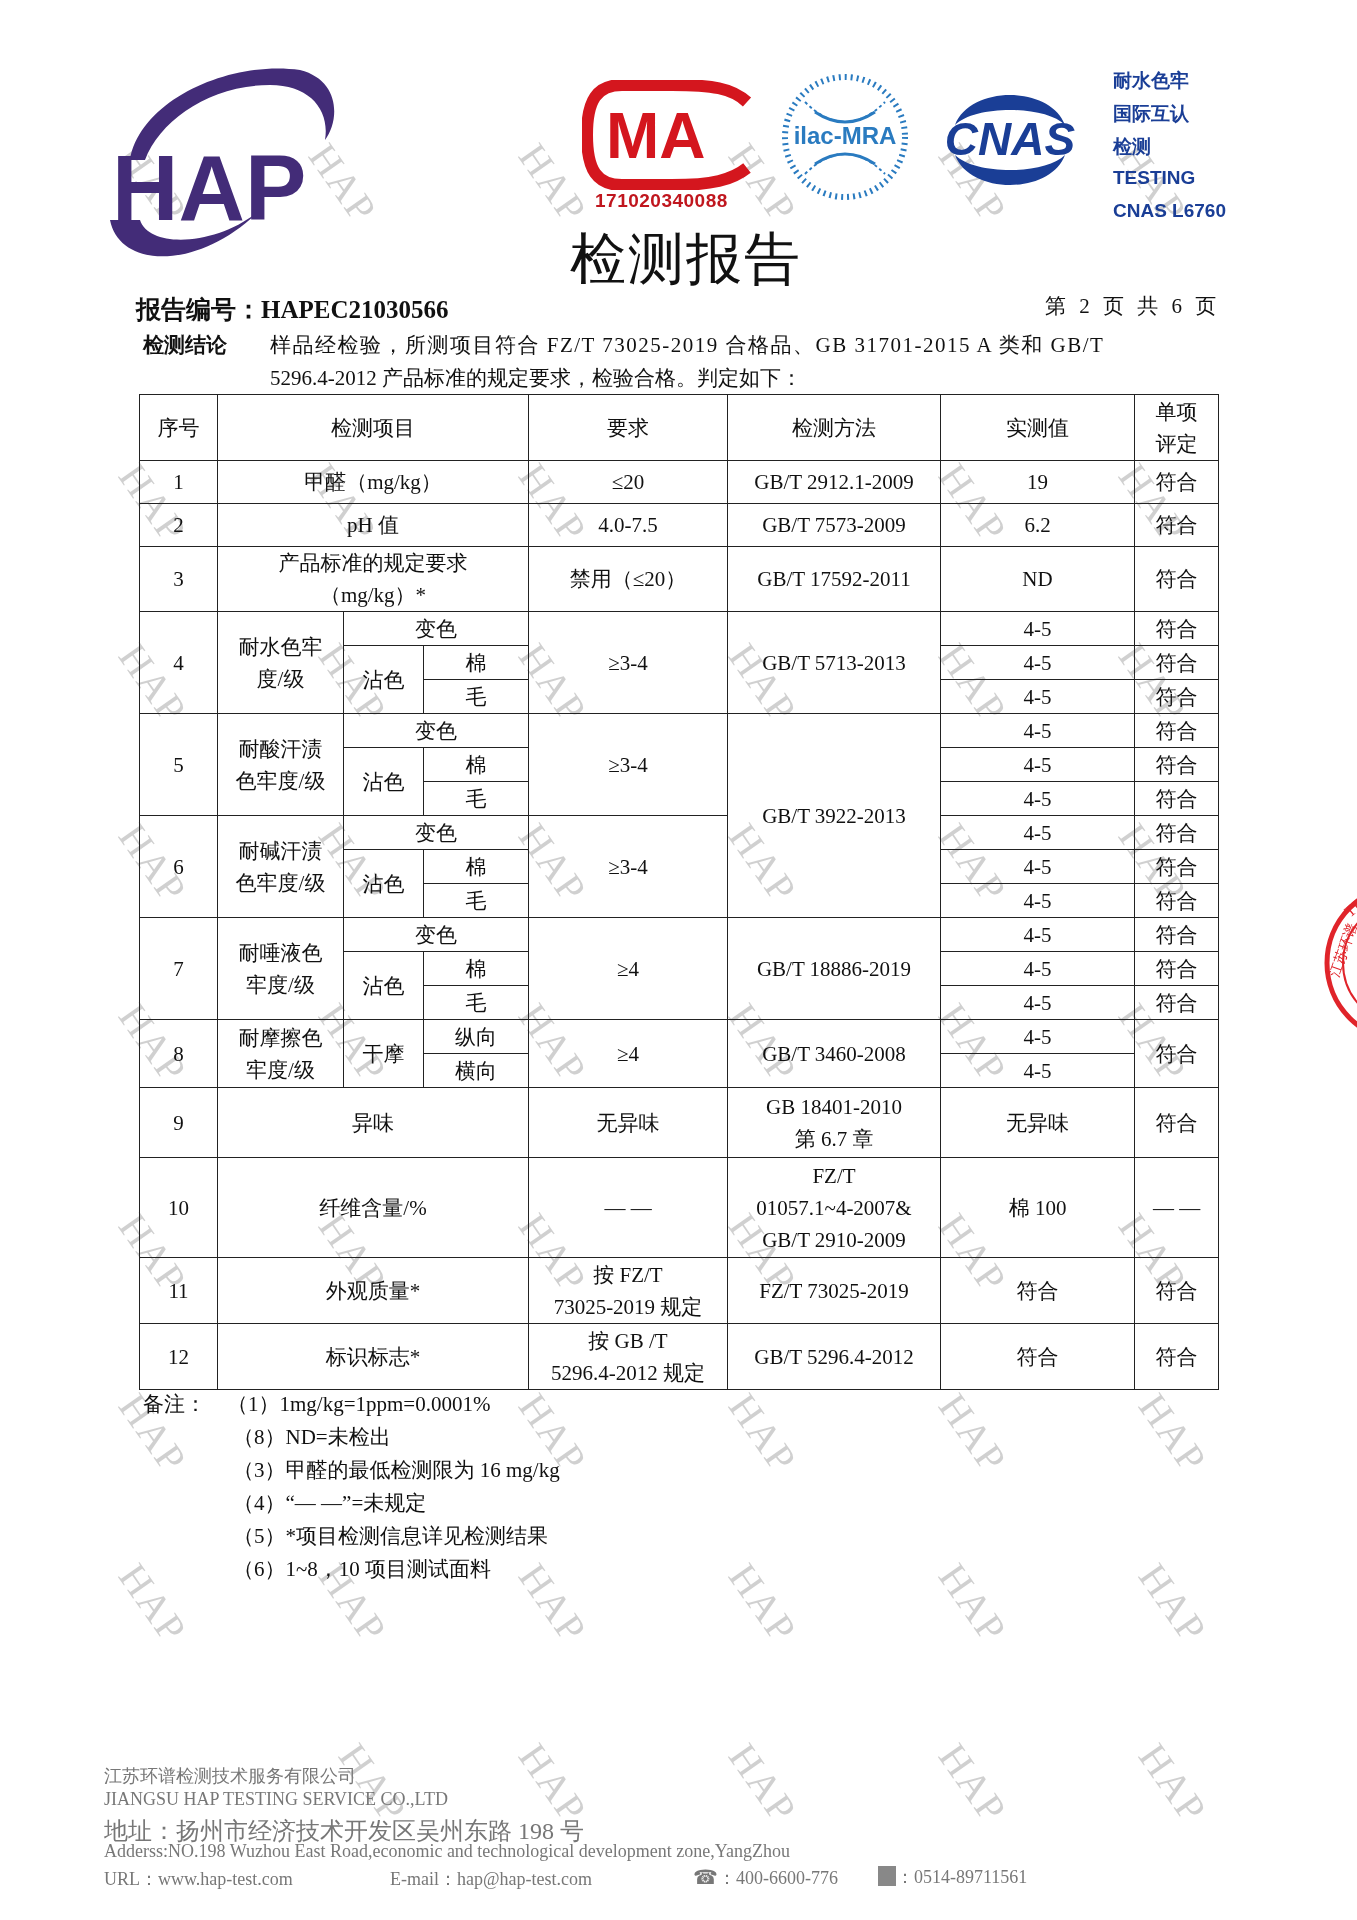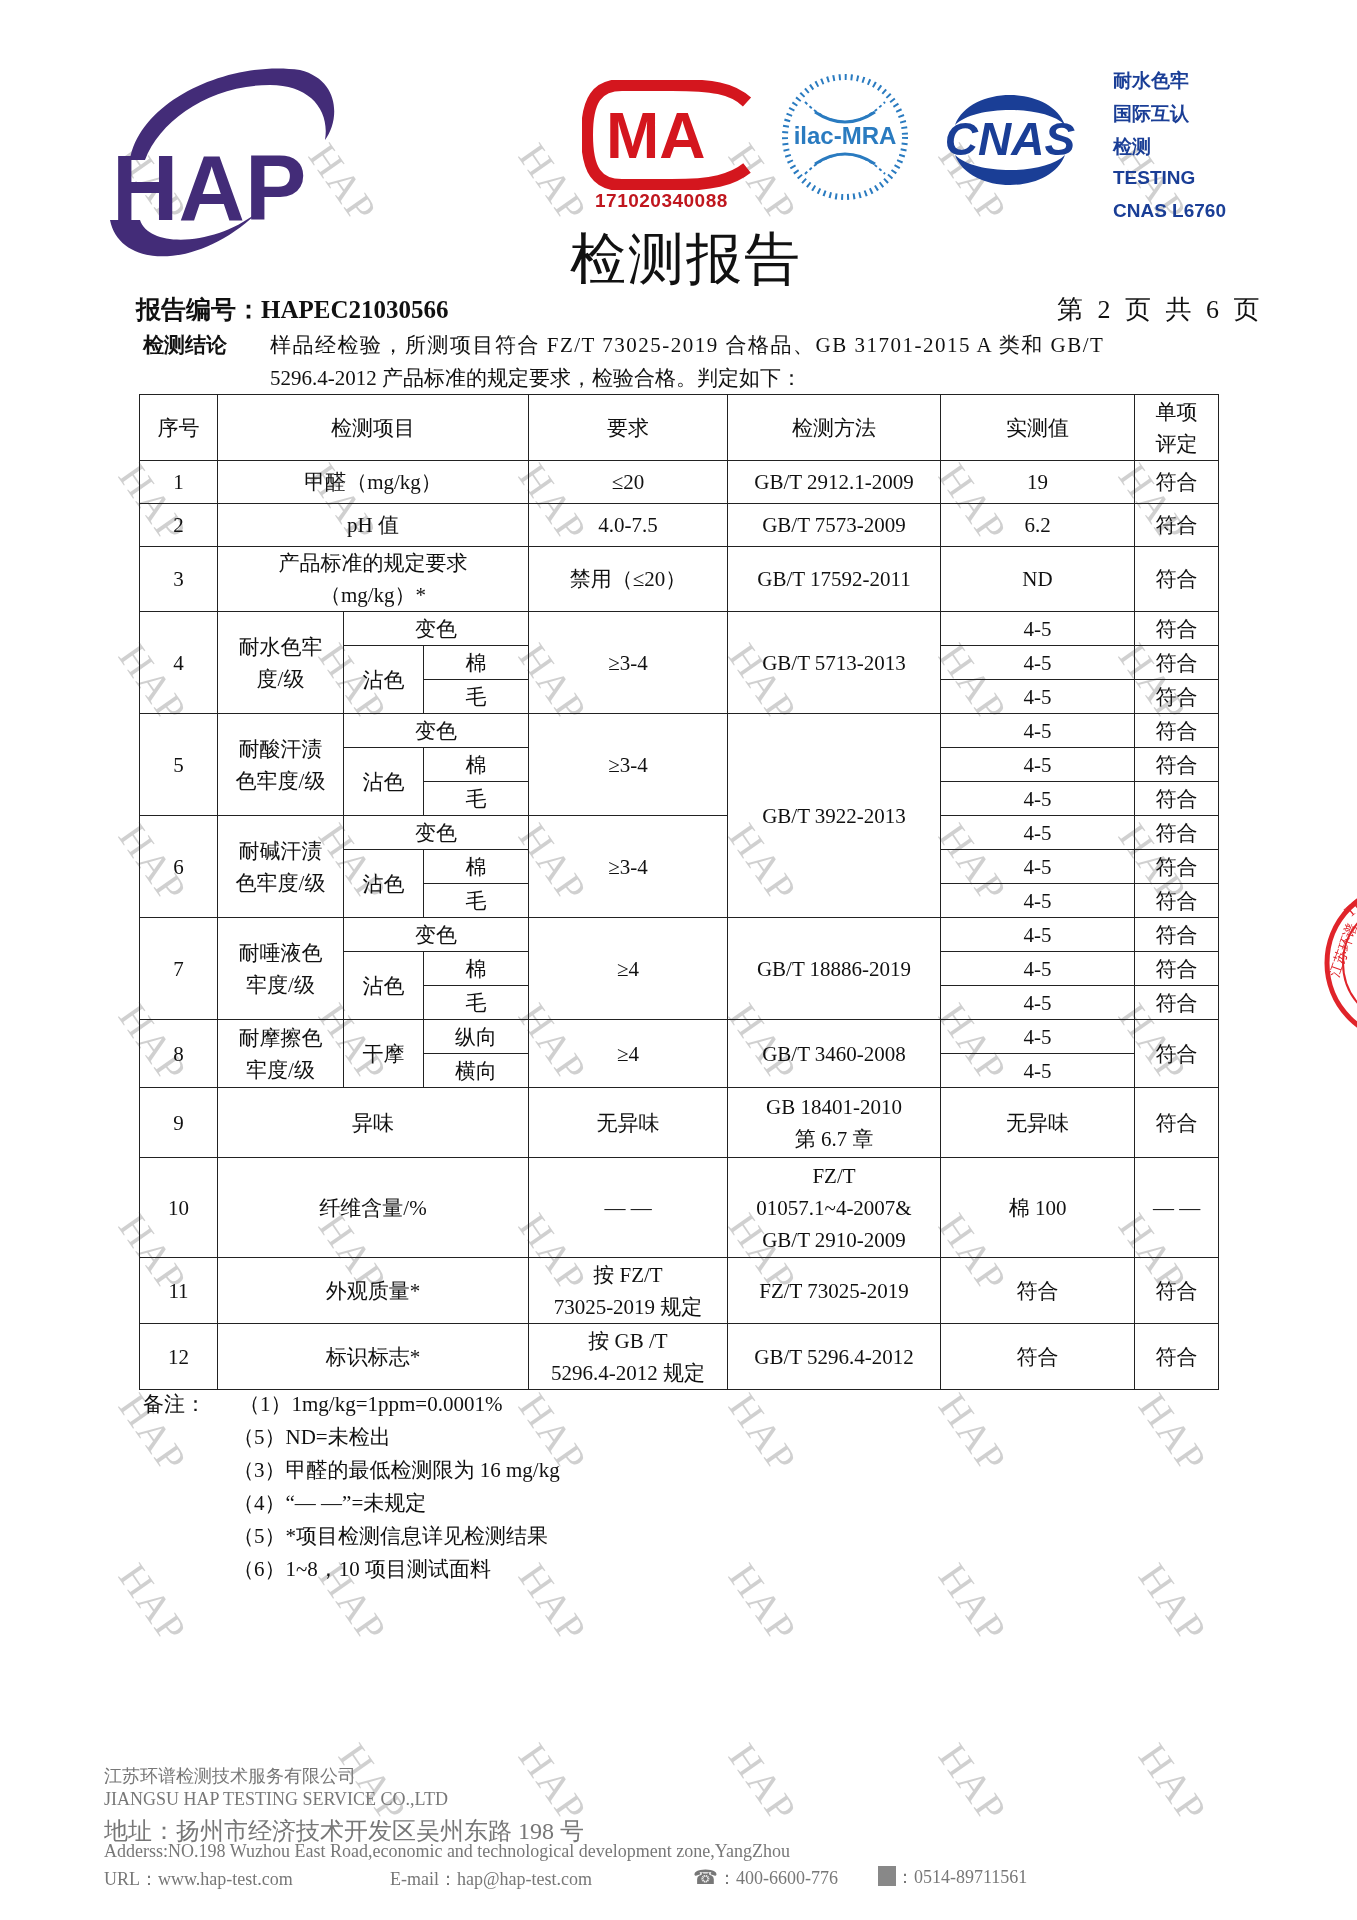--- a/index.html
+++ b/index.html
@@ -7,21 +7,21 @@
   .abs{position:absolute;}
   
   #hap-logo{left:100px;top:60px;width:240px;height:200px;}
   #cma-logo{left:582px;top:80px;width:180px;height:110px;}
   #cma-num{left:595px;top:190px;font-family:"Liberation Sans",sans-serif;font-weight:bold;font-size:19px;color:#c0161e;letter-spacing:0.5px;}
   #ilac-logo{left:780px;top:72px;width:130px;height:130px;}
   #cnas-logo{left:935px;top:80px;width:150px;height:120px;}
   .cnas-text{left:1113px;font-family:"Liberation Sans",sans-serif;font-weight:bold;font-size:19px;color:#1a3e96;}
   #doc-title{left:570px;top:222px;font-size:56px;font-family:"DejaVu Serif",serif;letter-spacing:2px;}
   #report-no-label{left:136px;top:293px;font-size:25px;font-weight:bold;}
-  #page-indicator{left:1045px;top:292px;font-size:26px;letter-spacing:4px;margin-left:12px;}
+  #page-indicator{left:1045px;top:292px;font-size:21px;letter-spacing:4px;}
   #conclusion-label{left:143px;top:331px;font-size:21px;font-weight:bold;}
   #conclusion-text1{left:270px;top:331px;font-size:21px;letter-spacing:1.5px;}
   #conclusion-text2{left:270px;top:364px;font-size:21px;}
   
   #result-table{left:139px;top:394px;border-collapse:collapse;table-layout:fixed;}
   #result-table td{border:1.5px solid #222;text-align:center;vertical-align:middle;font-size:21px;padding:0;line-height:32px;}
   
   .remark{font-size:21px;}
   
   .foot{left:104px;font-size:18px;color:#777;}
@@ -350,22 +350,22 @@
           <div>5296.4-2012 规定</div>
         </td>
     <td>GB/T 5296.4-2012</td>
     <td>符合</td>
     <td>符合</td>
   </tr>
 </tbody>
   </table>
 
 <div class="abs remark" style="left:143px;top:1390px">备注：</div>
-<div class="abs remark" style="left:239px;top:1390px">（1）1mg/kg=1ppm=0.0001%</div>
-<div class="abs remark" style="left:233px;top:1423px">（5）ND=未检出</div>
+<div class="abs remark" style="left:227px;top:1390px">（1）1mg/kg=1ppm=0.0001%</div>
+<div class="abs remark" style="left:233px;top:1423px">（8）ND=未检出</div>
 <div class="abs remark" style="left:233px;top:1456px">（3）甲醛的最低检测限为 16 mg/kg</div>
 <div class="abs remark" style="left:233px;top:1489px">（4）“— —”=未规定</div>
 <div class="abs remark" style="left:233px;top:1522px">（5）*项目检测信息详见检测结果</div>
 <div class="abs remark" style="left:233px;top:1555px">（6）1~8，10 项目测试面料</div>
 
 <div id="stamp" class="abs">
   <svg width="170" height="170" viewBox="0 0 170 170">
     <circle cx="85" cy="85" r="78" fill="none" stroke="#e0242a" stroke-width="5"></circle>
     <circle cx="85" cy="85" r="62" fill="none" stroke="#e0242a" stroke-width="2"></circle>
     <text x="30" y="40" fill="#e0242a" font-size="16" font-family="Liberation Serif, serif" transform="rotate(-40 30 40)">TES</text>

